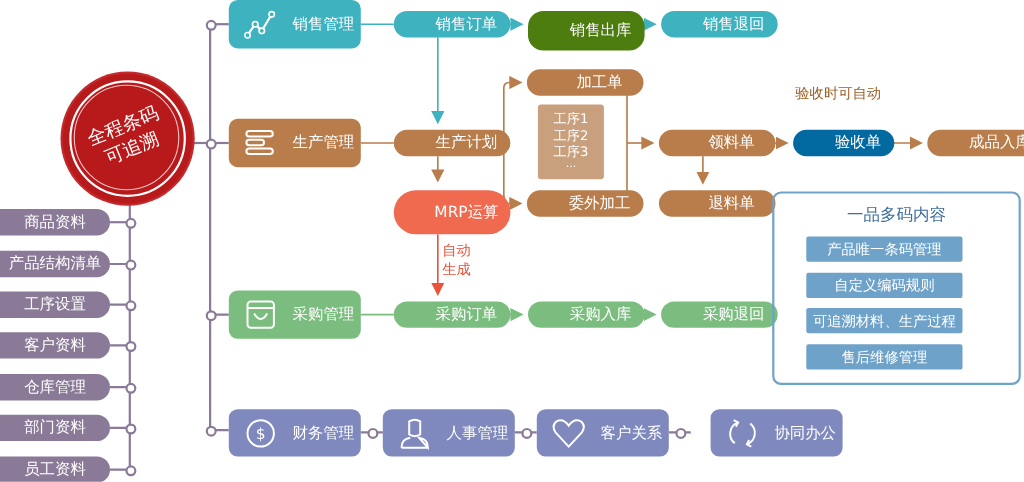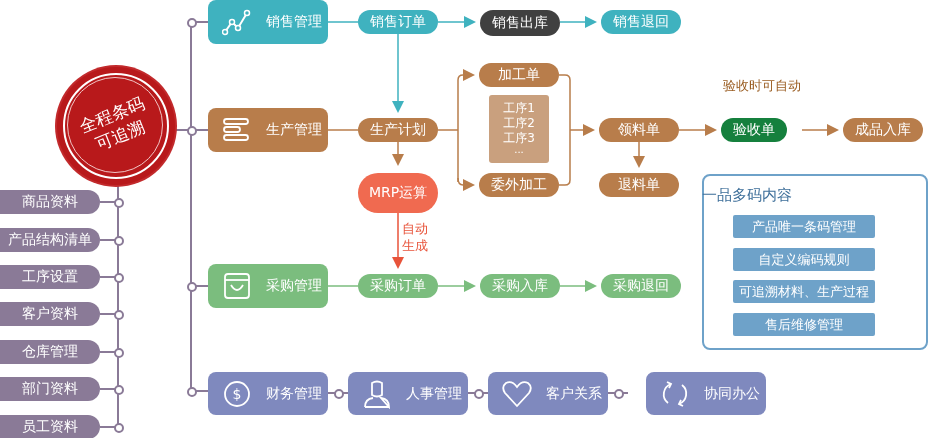--- a/index.html
+++ b/index.html
@@ -1,21 +1,21 @@
 <!DOCTYPE html>
 <html><head>
 <meta charset="utf-8">
 <style>
   html, body { margin:0; padding:0; background:#ffffff; }
   body { width:931px; height:438px; position:relative; overflow:hidden;
          font-family:"DejaVu Sans","Liberation Sans",sans-serif; }
   #canvas { position:absolute; left:0; top:0; width:931px; height:438px; }
   .abs { position:absolute; }
   .pill { position:absolute; color:#fff; font-size:14px; display:flex; align-items:center;
-          justify-content:center; border-radius:14px; white-space:nowrap; }
+          justify-content:center; border-radius:14px; white-space:nowrap;padding-left:26px; }
   .module { position:absolute; color:#fff; font-size:14px; border-radius:8px;
             display:flex; align-items:center; }
   .module .ic { width:38px; height:30px; display:flex; align-items:center; justify-content:center; margin-left:10px; }
   .module .lbl { margin-left:10px; }
   .base-item { position:absolute; left:0; width:100px; height:24px; background:#8a7a97; color:#fff;
                font-size:14px; display:flex; align-items:center; justify-content:center;
                border-radius:0 12px 12px 0; white-space:nowrap; }
   .dot { position:absolute; width:6px; height:6px; border:2px solid #8a7a97; border-radius:50%; background:#fff; }
   .note { position:absolute; font-size:13px; line-height:17px; text-align:center; }
   .feature { position:absolute; left:733px; width:142px; height:23px; background:#6ea2c9; color:#fff;
@@ -184,21 +184,21 @@
           <path d="M11,5 A11,11 0 0 0 8,24" fill="none" stroke="#fff" stroke-width="1.8"></path>
         <path d="M19,25 A11,11 0 0 0 22,6" fill="none" stroke="#fff" stroke-width="1.8"></path>
         <polyline points="7,3 11,5 9,9" fill="none" stroke="#fff" stroke-width="1.8"></polyline>
           <polyline points="23,27 19,25 21,21" fill="none" stroke="#fff" stroke-width="1.8"></polyline>
         </svg>
     </span>
     <span class="lbl">协同办公</span>
   </div>
 
   <div class="pill" style="left:358px;top:10px;width:80px;height:24px;background:#3fb2bf;">销售订单</div>
-  <div class="pill" style="left:480px;top:10px;width:80px;height:26px;background:#404040;font-family:Liberation Mono, monospace;">销售出库</div>
+  <div class="pill" style="left:480px;top:10px;width:80px;height:36px;background:#4d7c0f;font-family:Liberation Mono, monospace;">销售出库</div>
   <div class="pill" style="left:601px;top:10px;width:80px;height:24px;background:#3fb2bf;">销售退回</div>
 
   <div class="pill" style="left:358px;top:118px;width:80px;height:24px;background:#b87d4b;">生产计划</div>
   <div class="pill" style="left:358px;top:173px;width:80px;height:40px;border-radius:20px;background:#f06a50;">MRP运算</div>
   <div class="note" style="left:402px;top:220px;color:#e8533a;font-size:13px;">
     <div>自动</div>
     <div>生成</div>
   </div>
   <div class="pill" style="left:479px;top:63px;width:80px;height:24px;background:#b87d4b;">加工单</div>
   <div class="abs" style="left:489px;top:95px;width:60px;height:68px;background:#c9a07e;border-radius:3px;color:#fff;font-size:12px;line-height:15px;text-align:center;padding-top:6px;box-sizing:border-box;">
@@ -206,26 +206,26 @@
     <div>工序2</div>
     <div>工序3</div>
     <div style="line-height:8px;font-size:10px;">...</div>
   </div>
   <div class="pill" style="left:479px;top:173px;width:80px;height:24px;background:#b87d4b;">委外加工</div>
   <div class="pill" style="left:599px;top:118px;width:80px;height:24px;background:#b87d4b;">领料单</div>
   <div class="pill" style="left:599px;top:173px;width:80px;height:24px;background:#b87d4b;">退料单</div>
   <div class="note" style="left:712px;top:77px;width:100px;color:#9a5d22;">
     <div>验收时可自动</div>
   </div>
-  <div class="pill" style="left:721px;top:118px;width:66px;height:24px;background:#15803d;">验收单</div>
+  <div class="pill" style="left:721px;top:118px;width:66px;height:24px;background:#0369a1;">验收单</div>
   <div class="pill" style="left:843px;top:118px;width:80px;height:24px;background:#b87d4b;">成品入库</div>
 
   <div class="pill" style="left:358px;top:274px;width:80px;height:24px;background:#7bbd7e;">采购订单</div>
   <div class="pill" style="left:480px;top:274px;width:80px;height:24px;background:#7bbd7e;">采购入库</div>
   <div class="pill" style="left:601px;top:274px;width:80px;height:24px;background:#7bbd7e;">采购退回</div>
 
   <div class="abs" style="left:702px;top:174px;width:226px;height:176px;border:2px solid #6ea2c9;border-radius:8px;box-sizing:border-box;"></div>
-  <div class="abs" style="left:702px;top:186px;width:226px;font-size:15px;color:#3e6f9a;">一品多码内容</div>
+  <div class="abs" style="left:702px;top:186px;width:226px;text-align:center;font-size:15px;color:#3e6f9a;">一品多码内容</div>
   <div class="feature" style="top:215px">产品唯一条码管理</div>
   <div class="feature" style="top:248px">自定义编码规则</div>
   <div class="feature" style="top:280px">可追溯材料、生产过程</div>
   <div class="feature" style="top:313px">售后维修管理</div>
 </div>
 
 </body></html>

